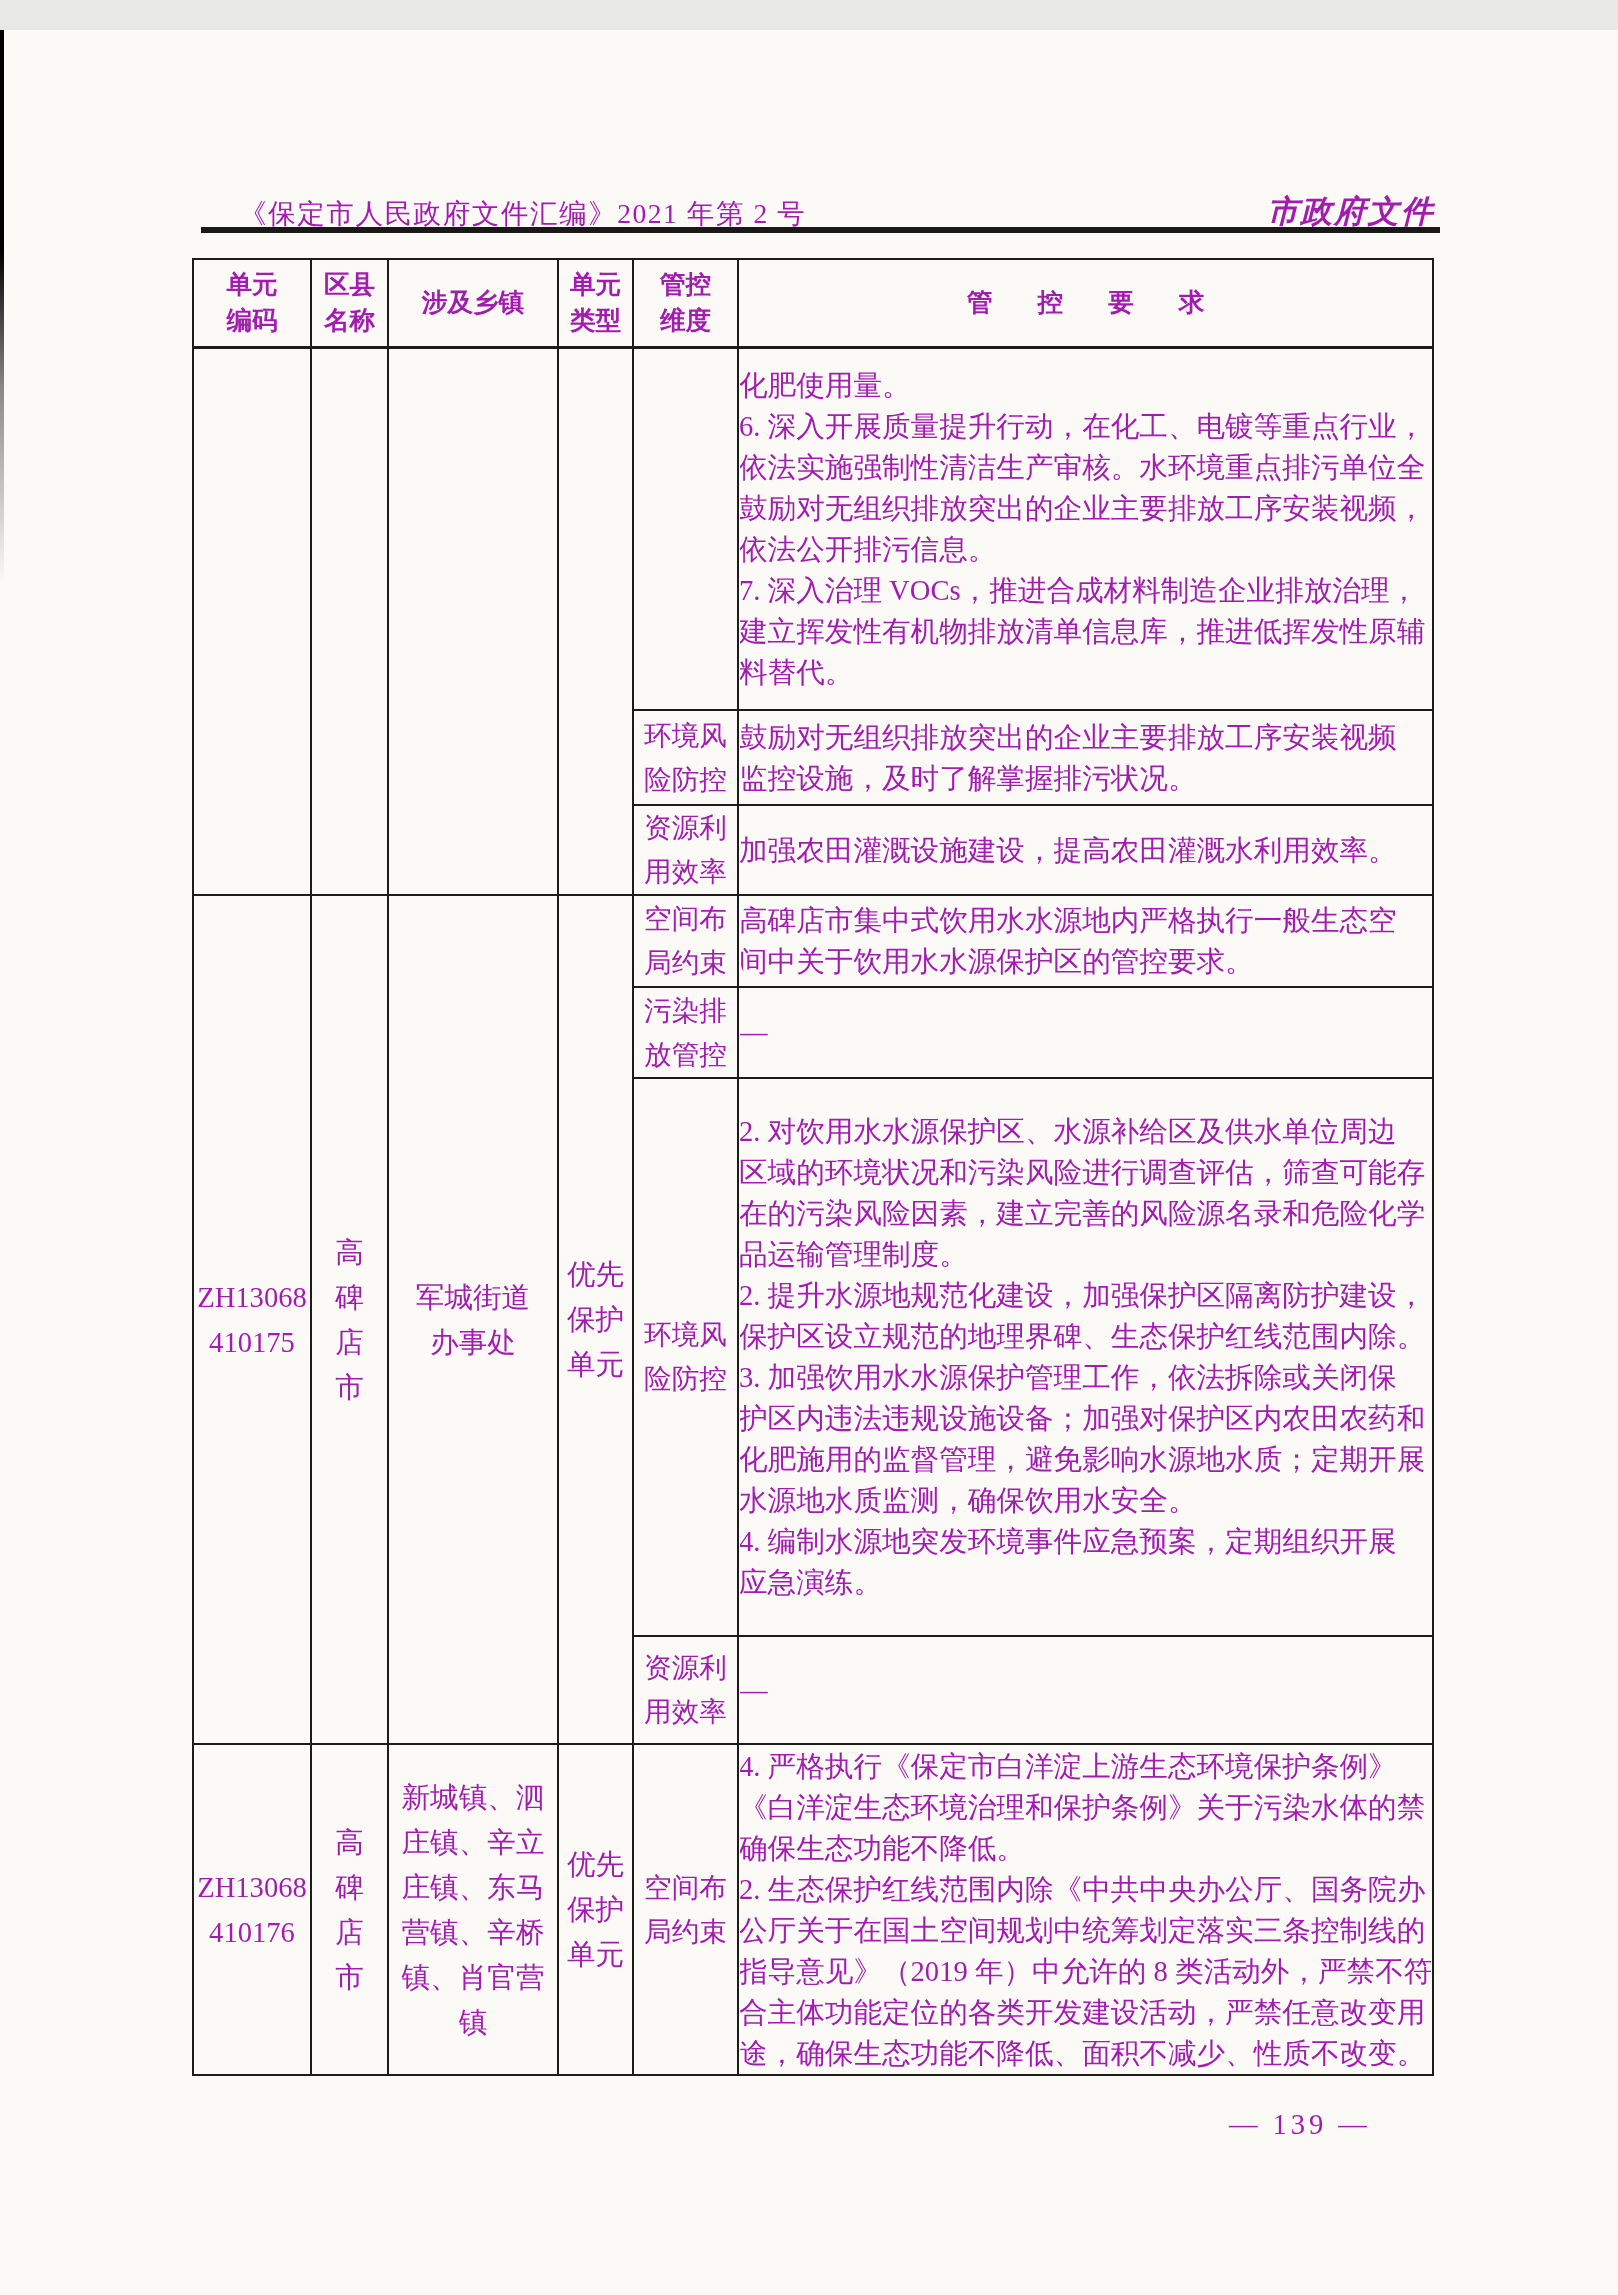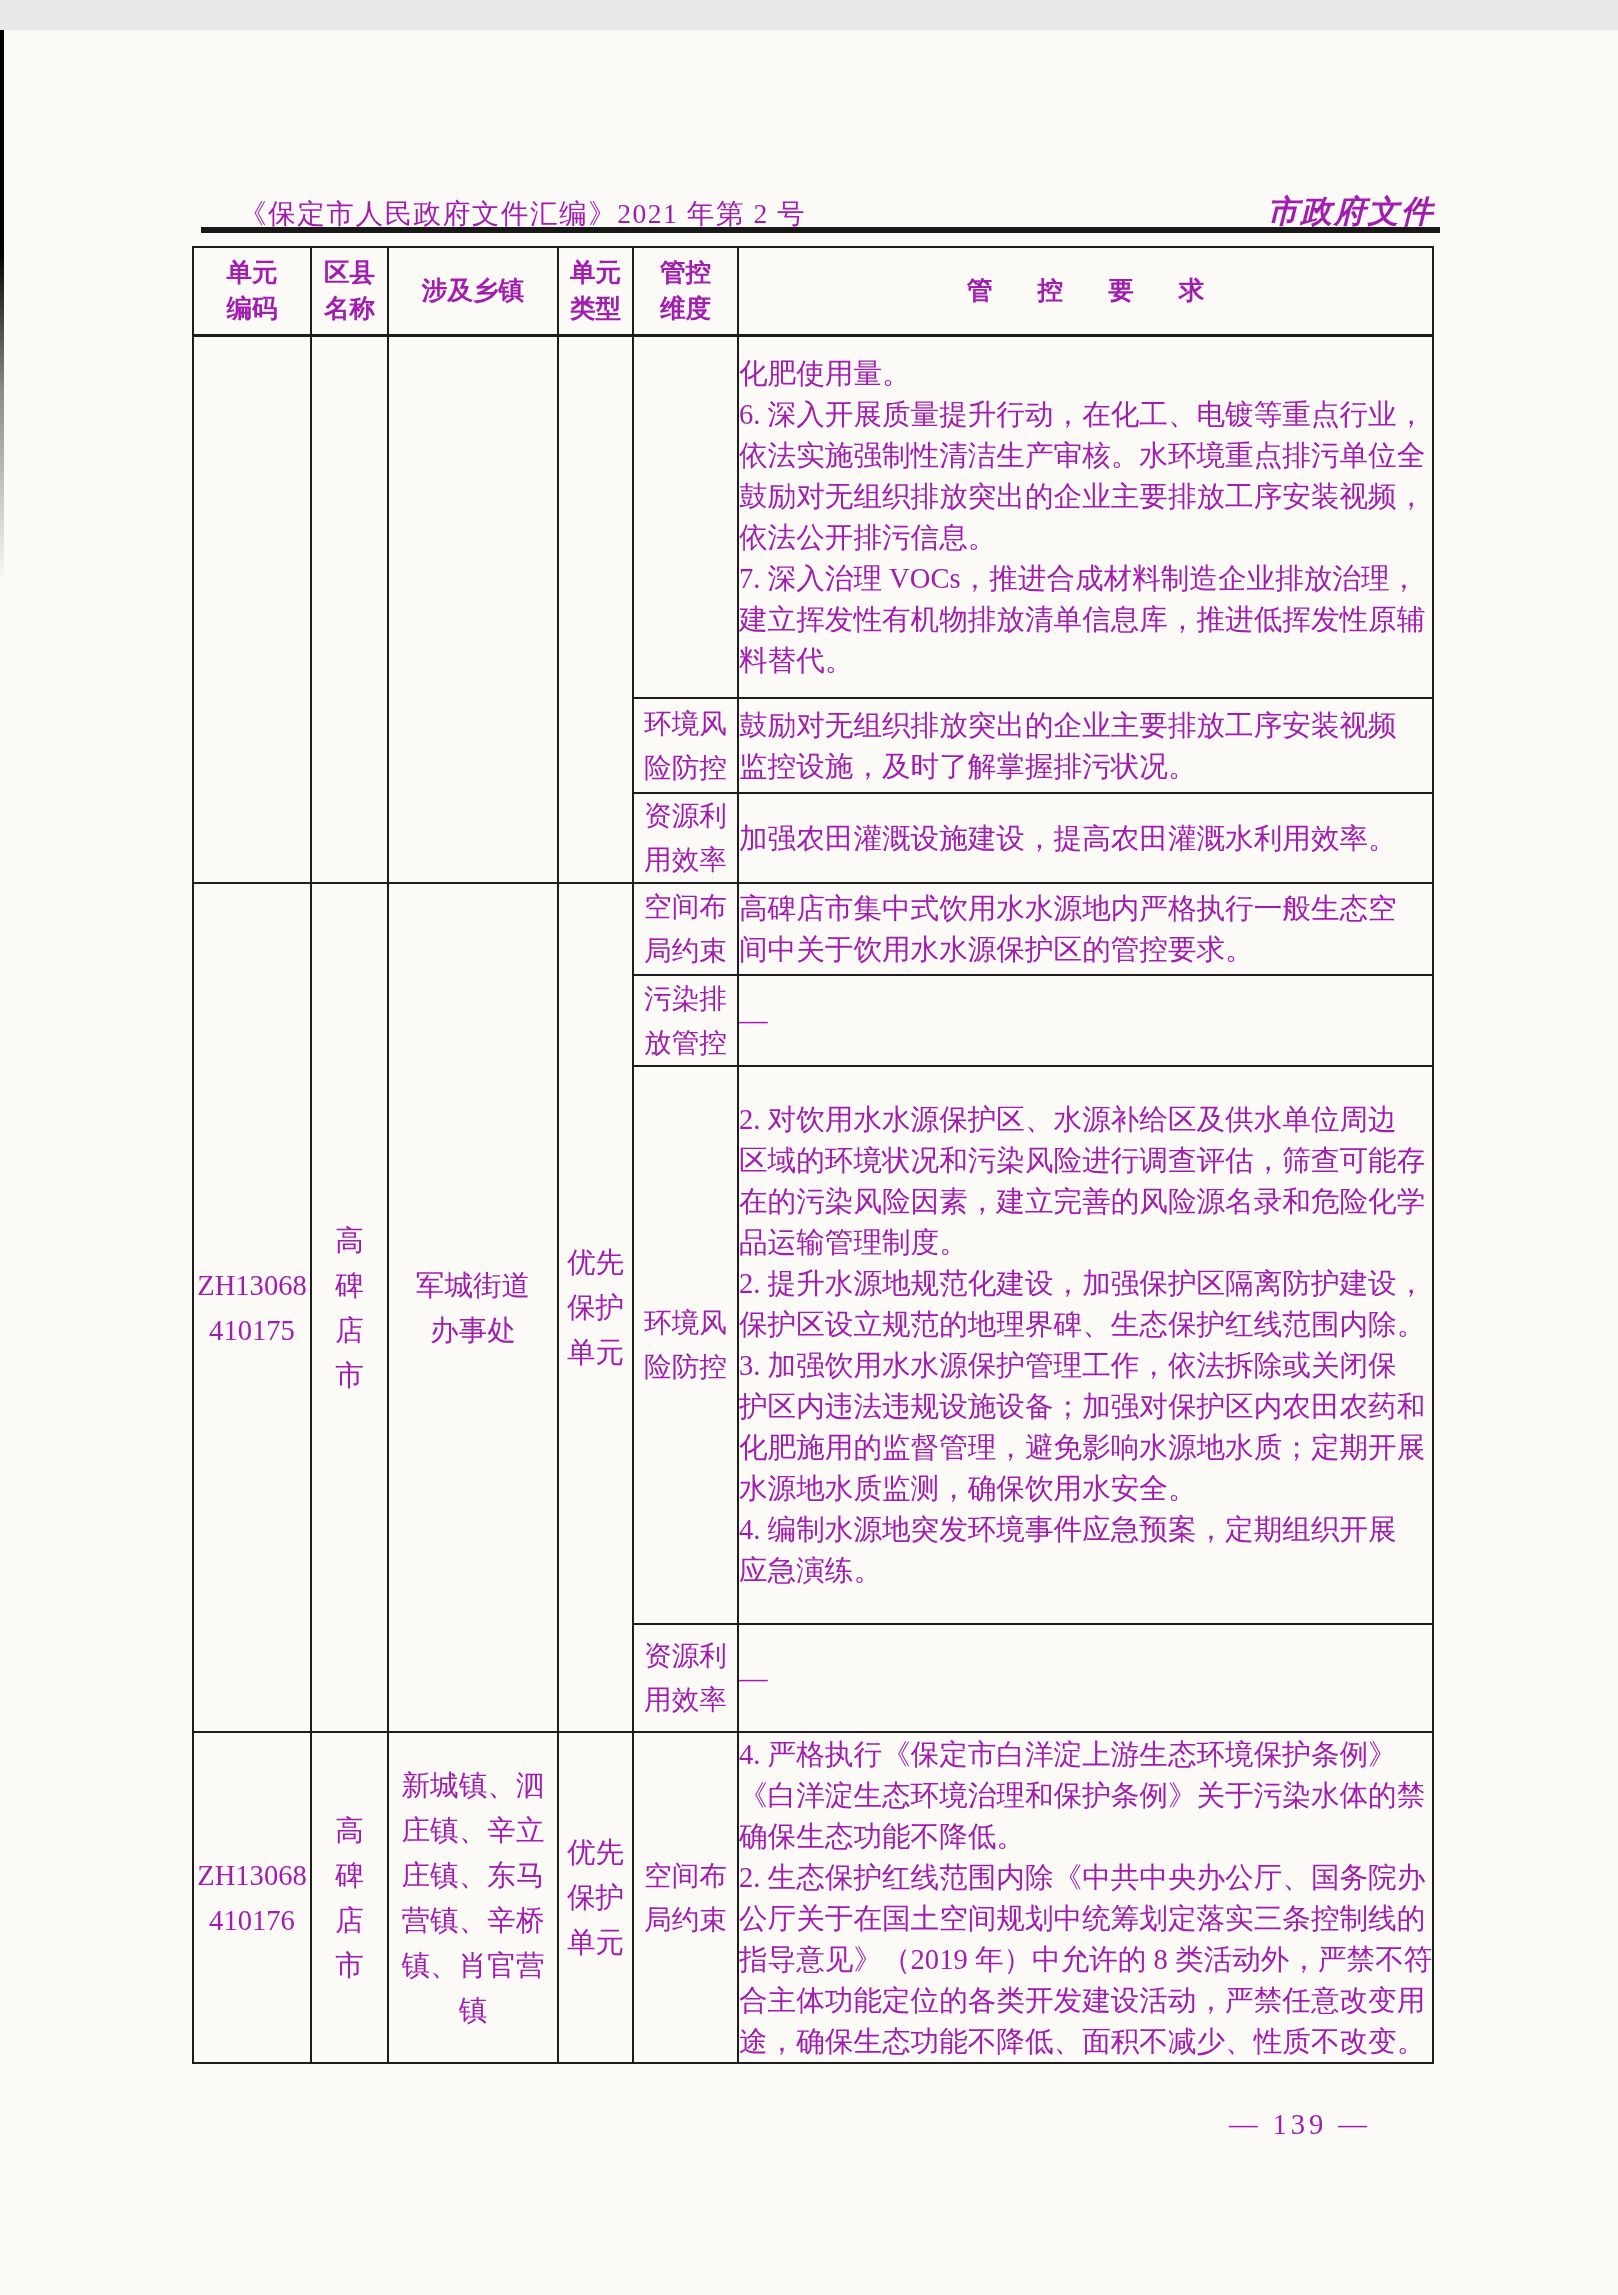--- a/index.html
+++ b/index.html
@@ -26,40 +26,41 @@
     font-size:31.5px;font-weight:bold;letter-spacing:2px;
     font-family:"Liberation Sans","DejaVu Sans",sans-serif;
     white-space:nowrap;
     font-style:italic;
   }
   .hdr-rule{
     position:absolute;left:201px;top:197px;width:1239px;height:5.9px;
     background:#191919;
   }
   table.ctl{
-    position:absolute;left:192px;top:216px;
+    position:absolute;left:192px;top:228px;
     border-collapse:collapse;table-layout:fixed;
   }
   table.ctl th,table.ctl td{
     border:2px solid #1c1c1c;
     padding:0;vertical-align:middle;
     overflow:hidden;
   }
   table.ctl thead th{border-bottom-width:3px;}
   th.hc{
     font-size:25.6px;font-weight:bold;line-height:36px;text-align:center;
   }
   th.hc-wide{letter-spacing:45px;text-indent:45px;}
   td.cell-c{text-align:center;font-size:28.6px;line-height:45px;}
   td.dim{
     font-size:27.6px;line-height:44px;text-align:center;padding-left:8.9px;
   }
   td.req{
     font-size:28.6px;line-height:41px;text-align:left;
     padding:3.9px 7.9px 3.9px 10.8px;
+    border-radius:28px;
   }
   td.req .tline{white-space:nowrap;}
   .pgnum{
     position:absolute;left:1229px;top:2079px;
     font-size:28.6px;letter-spacing:3.9px;white-space:nowrap;
   }
   
   tr.rh-head{height:88px;}
   tr.rh-a1{height:363px;}
   tr.rh-a2{height:95px;}

